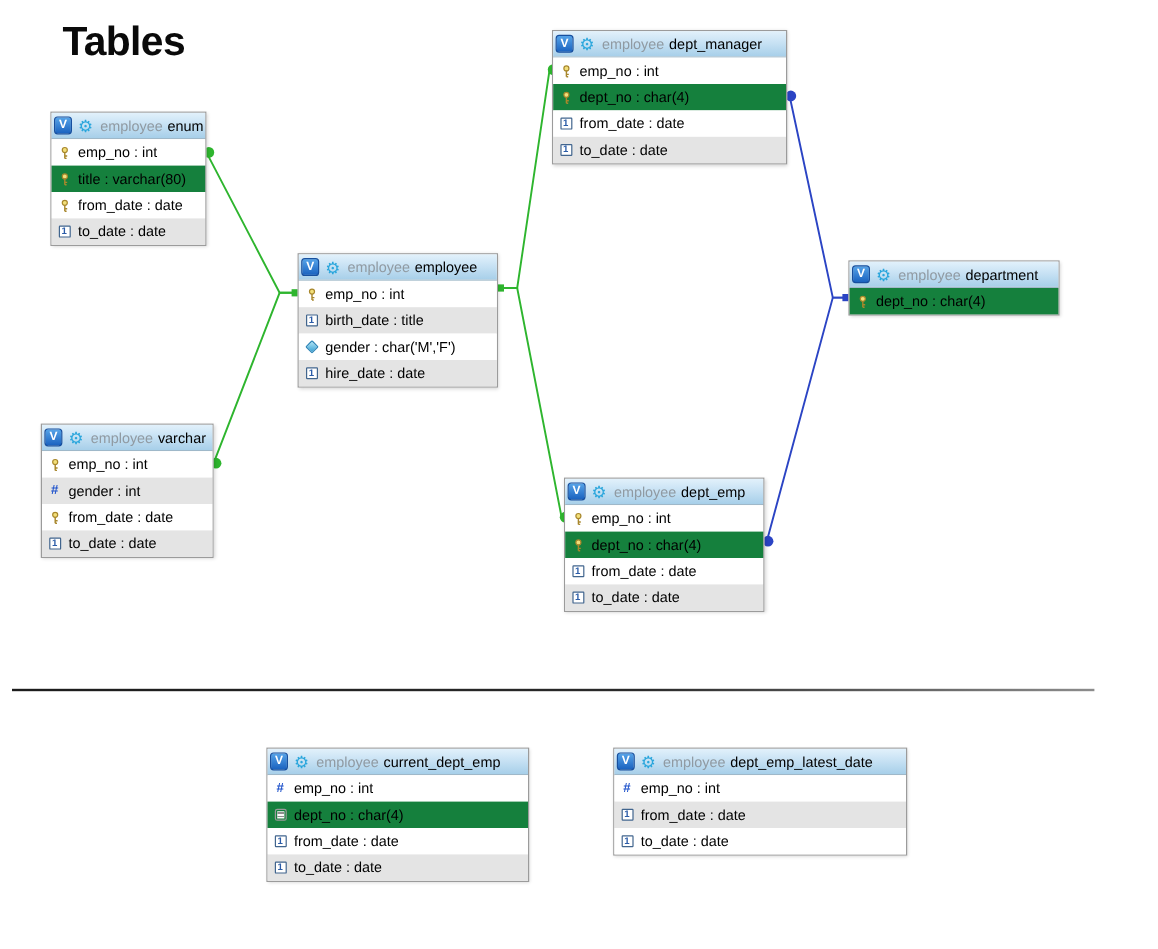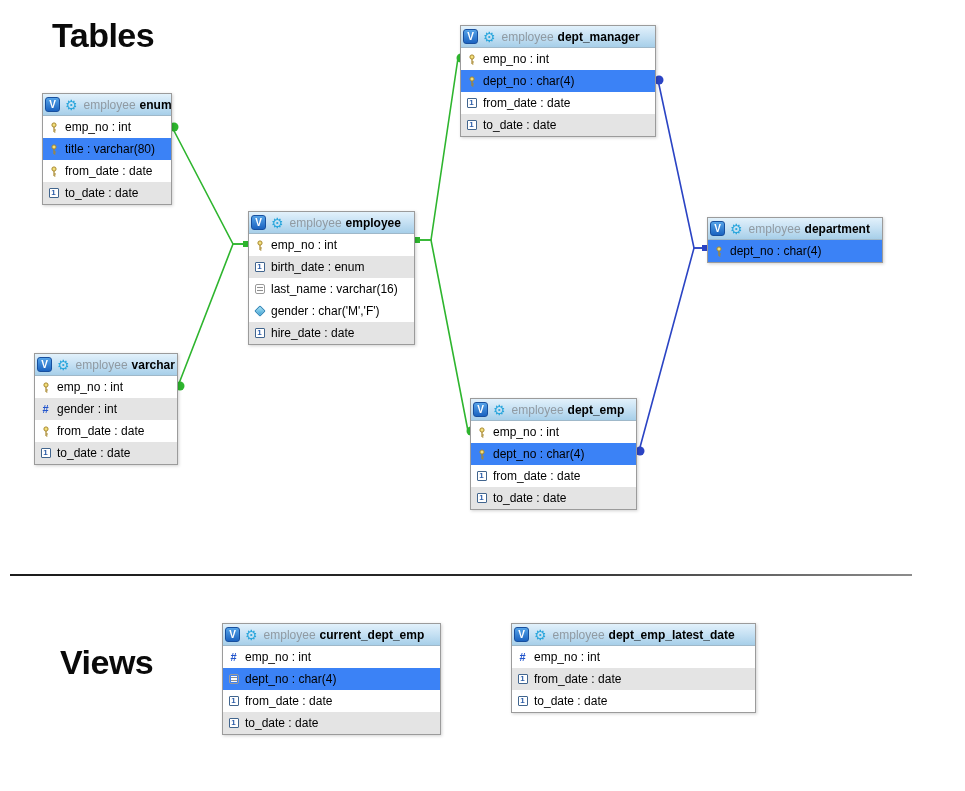--- a/index.html
+++ b/index.html
@@ -66,33 +66,33 @@
     flex: 0 0 auto;
   }
   .gear {
     color: #2aa6dc;
     font-size: 14px;
     line-height: 14px;
     margin-right: 6px;
     flex: 0 0 auto;
   }
   .schema { color: #909aa2; margin-right: 4px; }
-  .tname { color: #000000; font-weight: 700; }
+  .tname { color: #000000; font-weight: 400; }
   .trow {
     height: 22px;
     display: flex;
     align-items: center;
     padding-left: 4px;
     white-space: nowrap;
     overflow: hidden;
     color: #000000;
   }
   .bg-white { background: #ffffff; }
   .bg-gray  { background: #e4e4e4; }
-  .bg-pink  { background: #3b82f6; }
+  .bg-pink  { background: #15803d; }
   .icw {
     width: 13px;
     display: inline-flex;
     align-items: center;
     justify-content: center;
     margin-right: 5px;
     flex: 0 0 auto;
   }
   .ic-date {
     width: 10px; height: 10px;
@@ -159,21 +159,20 @@
         <circle cx="659" cy="80" r="4.5" fill="#2b44c4"></circle>
         <rect x="702" y="245" width="6" height="6" fill="#2b44c4"></rect>
       </g>
       <g>
         <polyline points="639,451 694,248 706,248" fill="none" stroke="#2b44c4" stroke-width="1.6"></polyline>
         <circle cx="640" cy="451" r="4.5" fill="#2b44c4"></circle>
       </g>
     </svg>
   <div class="heading" style="left:52px; top:16px;">Tables</div>
   <div class="divider"></div>
-  <div class="heading" style="left:60px; top:643px;">Views</div>
 
 <div class="table" style="left: 42px; top: 93px; width: 130px;">
       <div class="thead">
         <span class="vbadge">V</span>
         <span class="gear">⚙</span>
         <span class="schema">employee</span>
         <span class="tname">enum</span>
       </div>
       <div class="trow bg-white">
         <span class="icw">
@@ -260,27 +259,21 @@
             <circle cx="5" cy="3" r="2.1" fill="#f2df7a" stroke="#a8872c" stroke-width="1"></circle>
             <path d="M5 5 L5 10 M5 8 L7 8 M5 10 L6.5 10" stroke="#a8872c" stroke-width="1.2" fill="none"></path>
           </svg>
         </span>
         <span class="ctext">emp_no : int</span>
       </div>
       <div class="trow bg-gray">
         <span class="icw">
           <span class="ic-date">1</span>
         </span>
-        <span class="ctext">birth_date : enum</span>
-      </div>
-      <div class="trow bg-white">
-        <span class="icw">
-          <span class="ic-text"></span>
-        </span>
-        <span class="ctext">last_name : varchar(16)</span>
+        <span class="ctext">birth_date : title</span>
       </div>
       <div class="trow bg-white">
         <span class="icw">
           <span class="ic-enum"></span>
         </span>
         <span class="ctext">gender : char('M','F')</span>
       </div>
       <div class="trow bg-gray">
         <span class="icw">
           <span class="ic-date">1</span>

